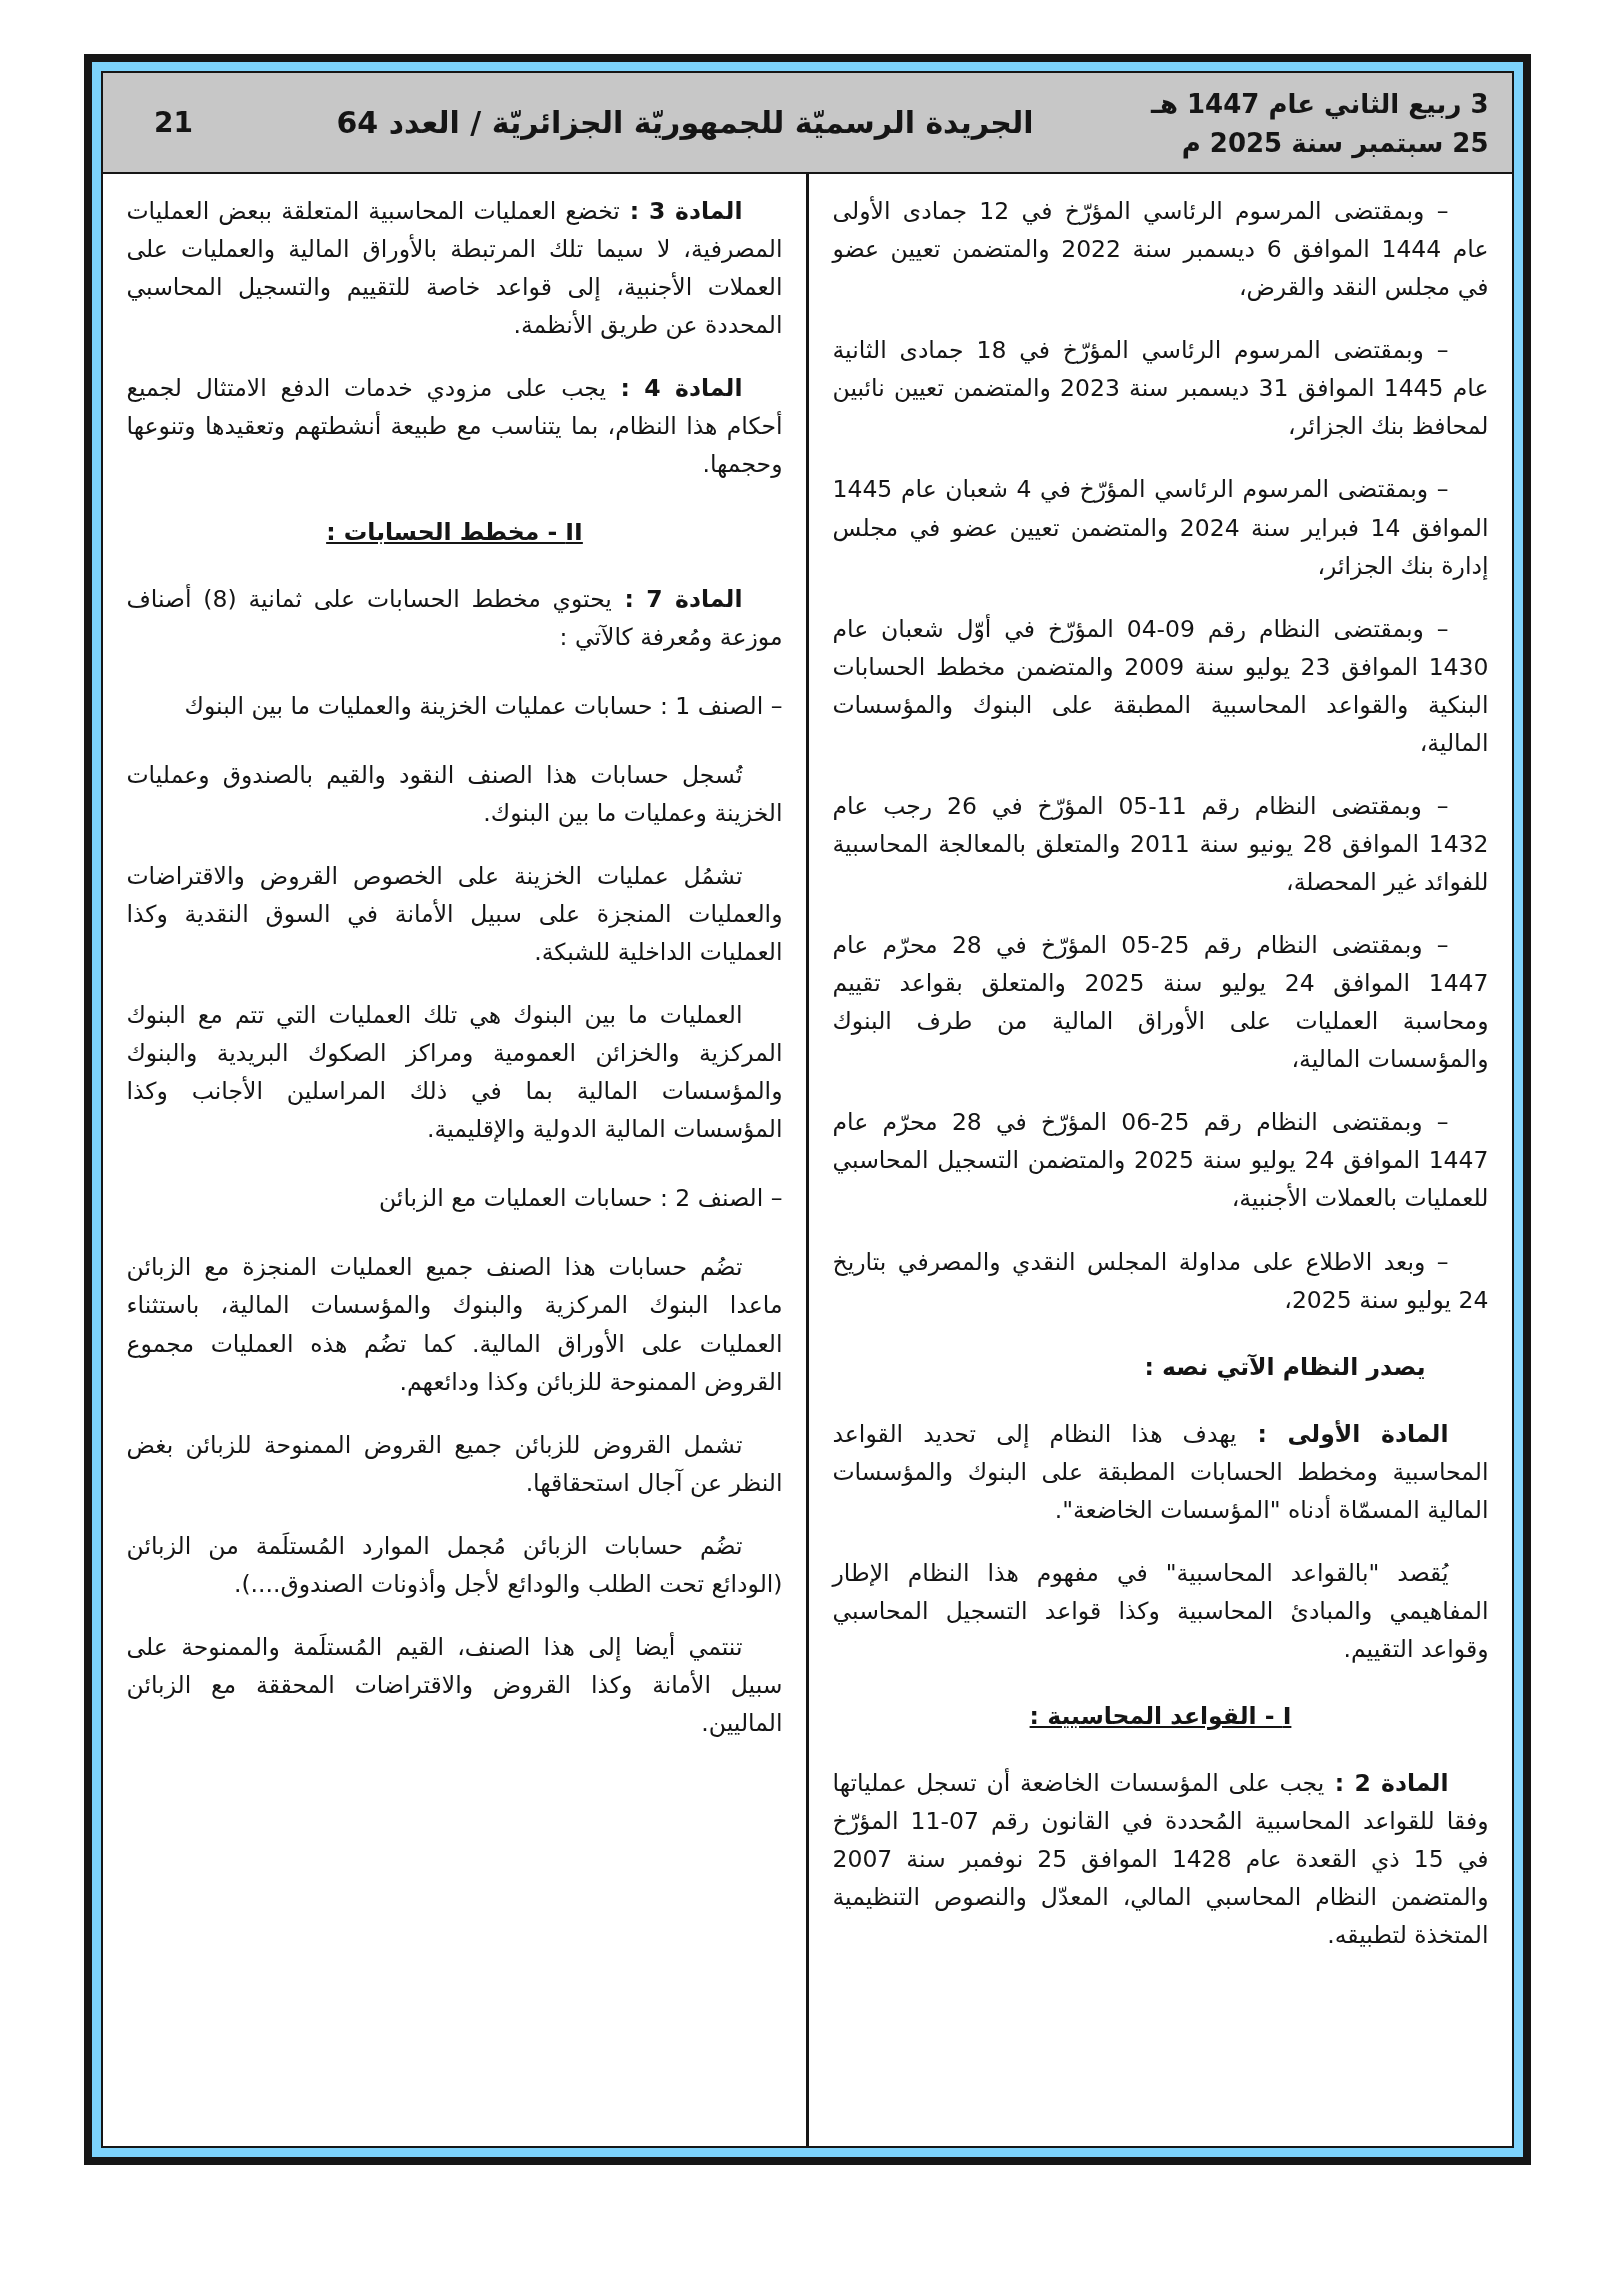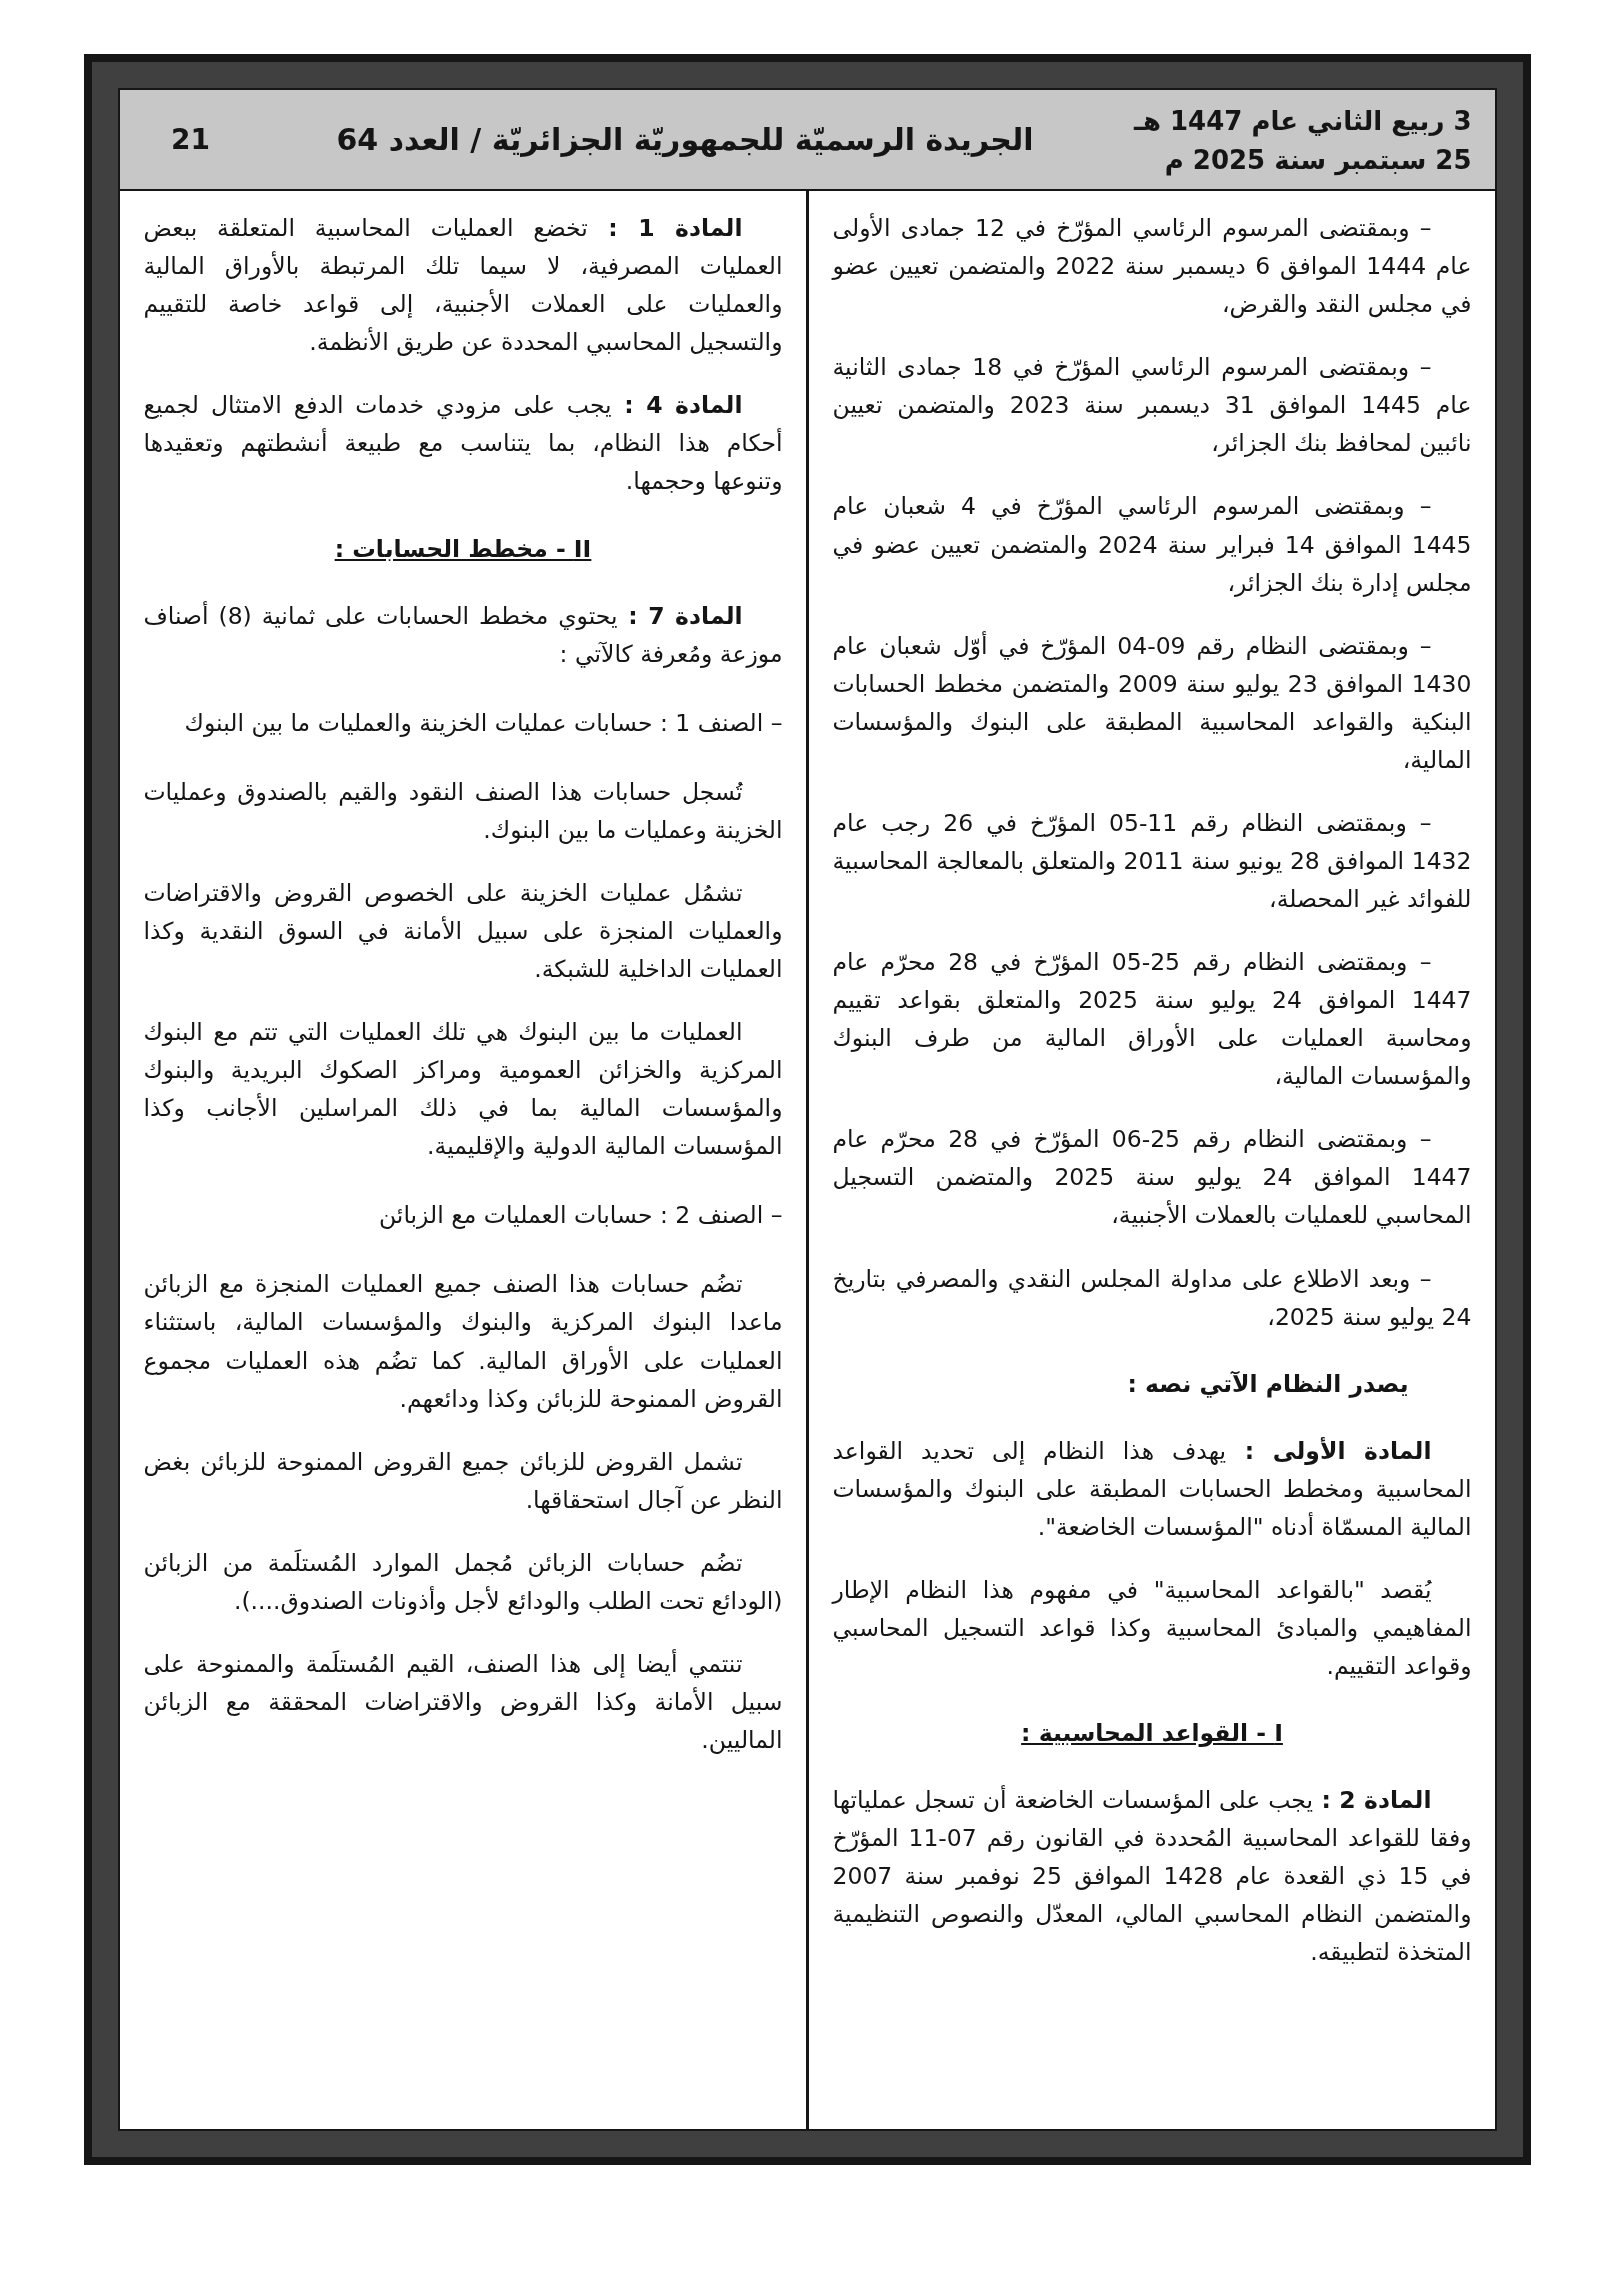--- a/index.html
+++ b/index.html
@@ -2,21 +2,21 @@
 <html lang="ar" style="font-size:14.5px"><head>
 <meta charset="utf-8">
 <style>
   html,body{margin:0;padding:0;background:#ffffff;}
   .page{
     position:relative;width:1615px;height:2285px;background:#ffffff;
     font-family:"DejaVu Sans",sans-serif;color:#151515;overflow:hidden;
   }
   .frame{
     position:absolute;left:84px;top:54px;width:1447px;height:2111px;
-    box-sizing:border-box;border:8.1px solid #161616;padding:26px;background:#404040;
+    box-sizing:border-box;border:8.1px solid #161616;padding:9px;background:#7dd3fc;
   }
   .inner{
     box-sizing:border-box;border:2.7px solid #161616;width:100%;height:100%;
     display:flex;flex-direction:column;overflow:hidden;background:#ffffff;
   }
   .masthead{
     flex:0 0 auto;height:101px;background:#c7c7c7;border-bottom:2.7px solid #161616;
     display:flex;direction:rtl;align-items:center;box-sizing:border-box;
   }
   .masthead-dates{
@@ -65,21 +65,21 @@
             <p class="para plain">– وبمقتضى النظام رقم 25-05 المؤرّخ في 28 محرّم عام 1447 الموافق 24 يوليو سنة 2025 والمتعلق بقواعد تقييم ومحاسبة العمليات على الأوراق المالية من طرف البنوك والمؤسسات المالية،</p>
             <p class="para plain">– وبمقتضى النظام رقم 25-06 المؤرّخ في 28 محرّم عام 1447 الموافق 24 يوليو سنة 2025 والمتضمن التسجيل المحاسبي للعمليات بالعملات الأجنبية،</p>
             <p class="para plain">– وبعد الاطلاع على مداولة المجلس النقدي والمصرفي بتاريخ 24 يوليو سنة 2025،</p>
             <p class="para heading-indent">يصدر النظام الآتي نصه :</p>
             <p class="para article"><b class="lead">المادة الأولى : </b>يهدف هذا النظام إلى تحديد القواعد المحاسبية ومخطط الحسابات المطبقة على البنوك والمؤسسات المالية المسمّاة أدناه "المؤسسات الخاضعة".</p>
             <p class="para plain">يُقصد "بالقواعد المحاسبية" في مفهوم هذا النظام الإطار المفاهيمي والمبادئ المحاسبية وكذا قواعد التسجيل المحاسبي وقواعد التقييم.</p>
             <p class="para heading-center">I - القواعد المحاسبية :</p>
             <p class="para article"><b class="lead">المادة 2 : </b>يجب على المؤسسات الخاضعة أن تسجل عملياتها وفقا للقواعد المحاسبية المُحددة في القانون رقم 07-11 المؤرّخ في 15 ذي القعدة عام 1428 الموافق 25 نوفمبر سنة 2007 والمتضمن النظام المحاسبي المالي، المعدّل والنصوص التنظيمية المتخذة لتطبيقه.</p>
           </div>
         <div class="col col-left">
-            <p class="para article"><b class="lead">المادة 1 : </b>تخضع العمليات المحاسبية المتعلقة ببعض العمليات المصرفية، لا سيما تلك المرتبطة بالأوراق المالية والعمليات على العملات الأجنبية، إلى قواعد خاصة للتقييم والتسجيل المحاسبي المحددة عن طريق الأنظمة.</p>
+            <p class="para article"><b class="lead">المادة 3 : </b>تخضع العمليات المحاسبية المتعلقة ببعض العمليات المصرفية، لا سيما تلك المرتبطة بالأوراق المالية والعمليات على العملات الأجنبية، إلى قواعد خاصة للتقييم والتسجيل المحاسبي المحددة عن طريق الأنظمة.</p>
             <p class="para article"><b class="lead">المادة 4 : </b>يجب على مزودي خدمات الدفع الامتثال لجميع أحكام هذا النظام، بما يتناسب مع طبيعة أنشطتهم وتعقيدها وتنوعها وحجمها.</p>
             <p class="para heading-center">II - مخطط الحسابات :</p>
             <p class="para article"><b class="lead">المادة 7 : </b>يحتوي مخطط الحسابات على ثمانية (8) أصناف موزعة ومُعرفة كالآتي :</p>
             <p class="para heading">– الصنف 1 : حسابات عمليات الخزينة والعمليات ما بين البنوك</p>
             <p class="para plain">تُسجل حسابات هذا الصنف النقود والقيم بالصندوق وعمليات الخزينة وعمليات ما بين البنوك.</p>
             <p class="para plain">تشمُل عمليات الخزينة على الخصوص القروض والاقتراضات والعمليات المنجزة على سبيل الأمانة في السوق النقدية وكذا العمليات الداخلية للشبكة.</p>
             <p class="para plain">العمليات ما بين البنوك هي تلك العمليات التي تتم مع البنوك المركزية والخزائن العمومية ومراكز الصكوك البريدية والبنوك والمؤسسات المالية بما في ذلك المراسلين الأجانب وكذا المؤسسات المالية الدولية والإقليمية.</p>
             <p class="para heading">– الصنف 2 : حسابات العمليات مع الزبائن</p>
             <p class="para plain">تضُم حسابات هذا الصنف جميع العمليات المنجزة مع الزبائن ماعدا البنوك المركزية والبنوك والمؤسسات المالية، باستثناء العمليات على الأوراق المالية. كما تضُم هذه العمليات مجموع القروض الممنوحة للزبائن وكذا ودائعهم.</p>
             <p class="para plain">تشمل القروض للزبائن جميع القروض الممنوحة للزبائن بغض النظر عن آجال استحقاقها.</p>

